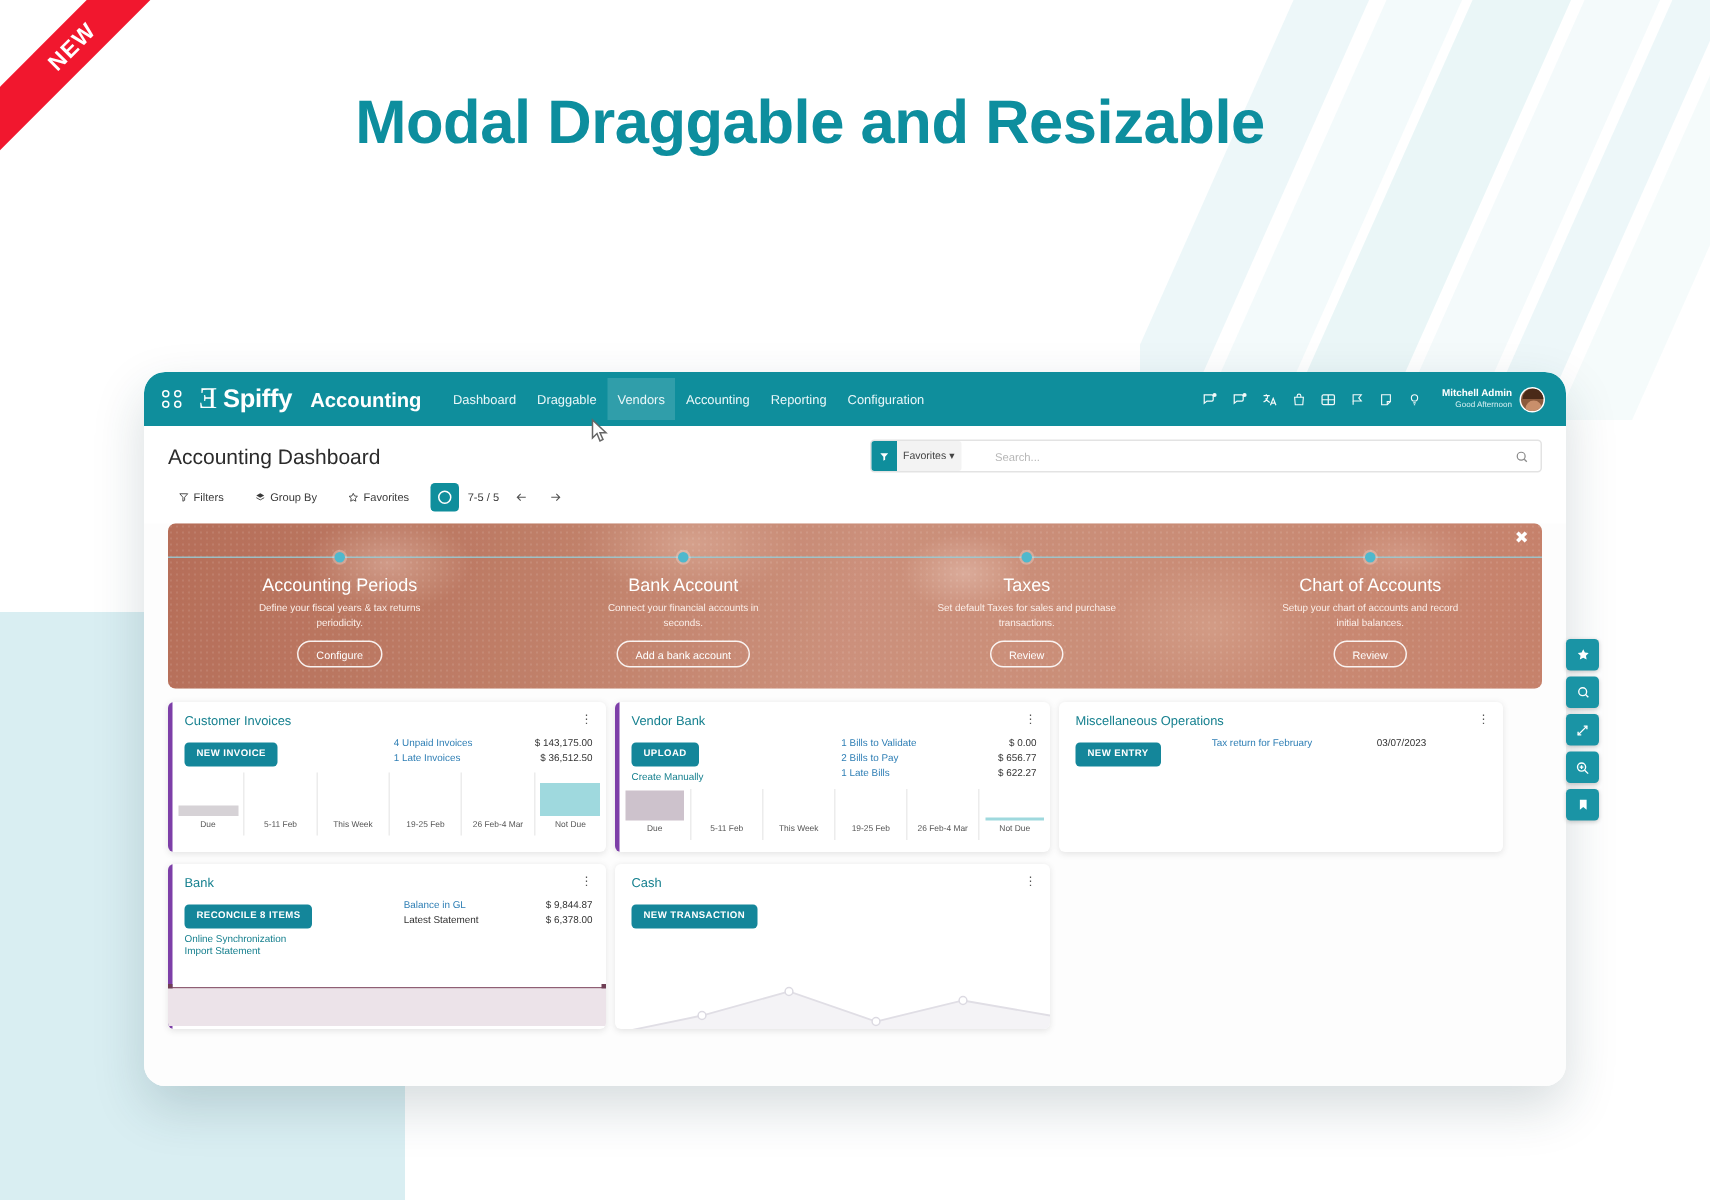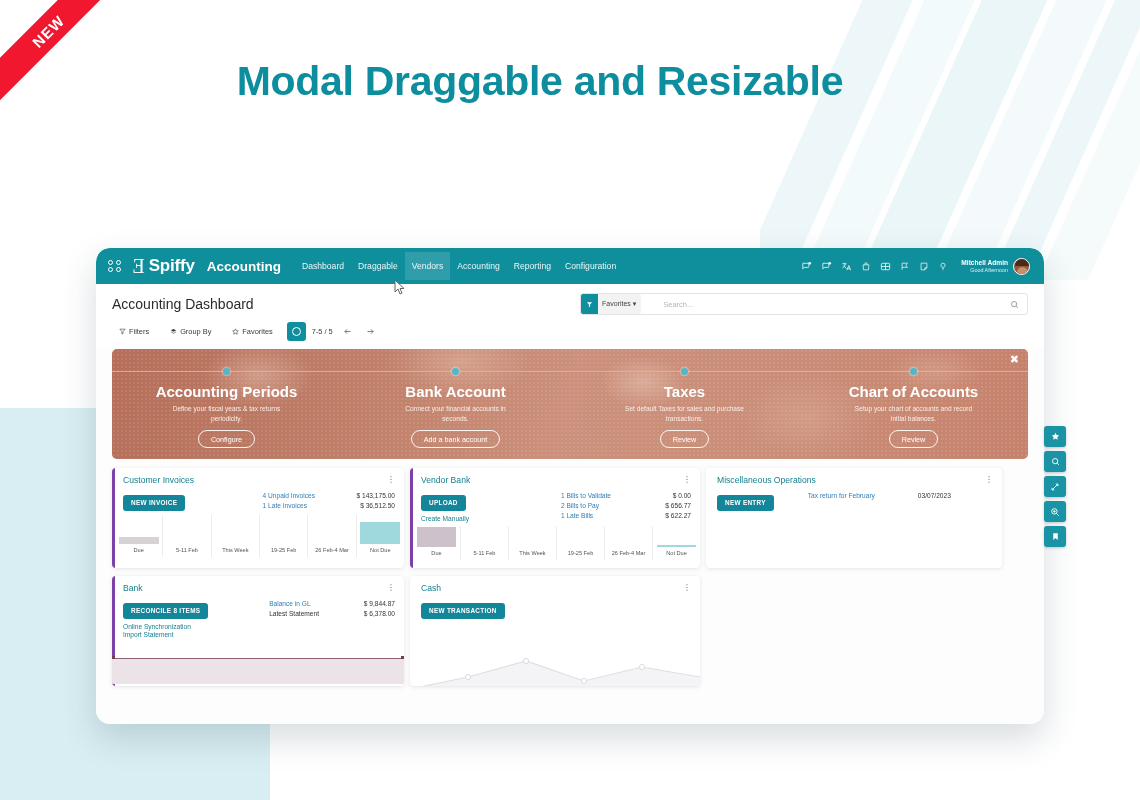--- a/index.html
+++ b/index.html
@@ -91,21 +91,21 @@
        radial-gradient(ellipse 110px 70px at 76% 62%, #e9c6b1 0%, transparent 62%),
        radial-gradient(ellipse 80px 40px at 90% 20%, #f3d8c8 0%, transparent 60%),
        linear-gradient(120deg,#b06a54,#d9a994); }
   .onboard .dots { position:absolute; inset:0; opacity:.10;
      background-image:radial-gradient(#fff 0.7px, transparent 0.8px); background-size:4px 4px; }
   .ob-close { position:absolute; right:9px; top:5px; color:#fff; font-size:11px; line-height:1; z-index:3; }
   .ob-line { position:absolute; left:0; right:0; top:22px; height:1.4px; background:rgba(150,205,215,.85); z-index:2; }
   .ob-steps { position:absolute; inset:0; display:flex; z-index:3; }
   .ob-step { flex:1; display:flex; flex-direction:column; align-items:center; position:relative; }
   .ob-dot { width:7px; height:7px; border-radius:50%; background:#4fb8cd; margin-top:19px; box-shadow:0 0 0 1.5px rgba(255,255,255,.25); }
-  .ob-title { margin-top:8px; color:#fff; font-size:15px; font-weight:bold; }
+  .ob-title { margin-top:8px; color:#fff; font-size:12px; font-weight:normal; }
   .ob-desc { margin-top:4px; color:#fbeee8; font-size:6.6px; line-height:1.45; text-align:center; max-width:128px; }
   .ob-btn { margin-top:7px; border:1px solid rgba(255,255,255,.9); color:#fff; font-size:7.2px;
      padding:3.5px 12px; border-radius:11px; }
 
   
   .cards { display:flex; gap:6px; padding:9px 16px 0 16px; }
   .col { display:flex; flex-direction:column; gap:8px; }
   .card { background:#fff; border-radius:4px; box-shadow:0 1px 4px rgba(60,60,60,.13); position:relative; overflow:hidden; }
   .card.accent::before { content:""; position:absolute; left:0; top:0; bottom:0; width:2.5px; background:#7d3fa8; }
   .card-head { display:flex; align-items:center; padding:7px 9px 0 11px; }

